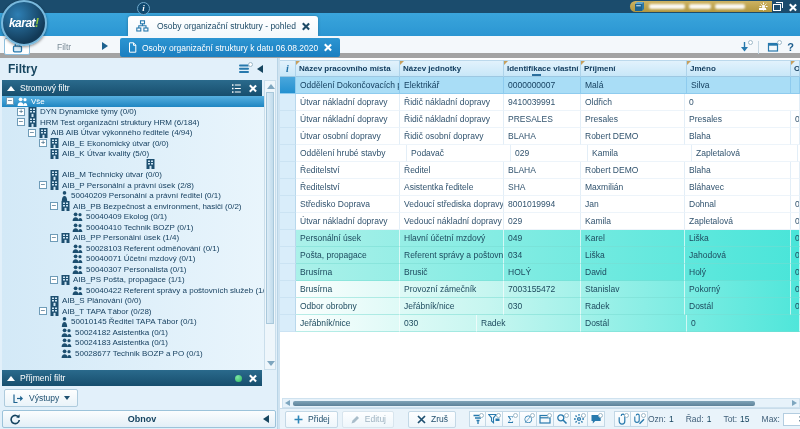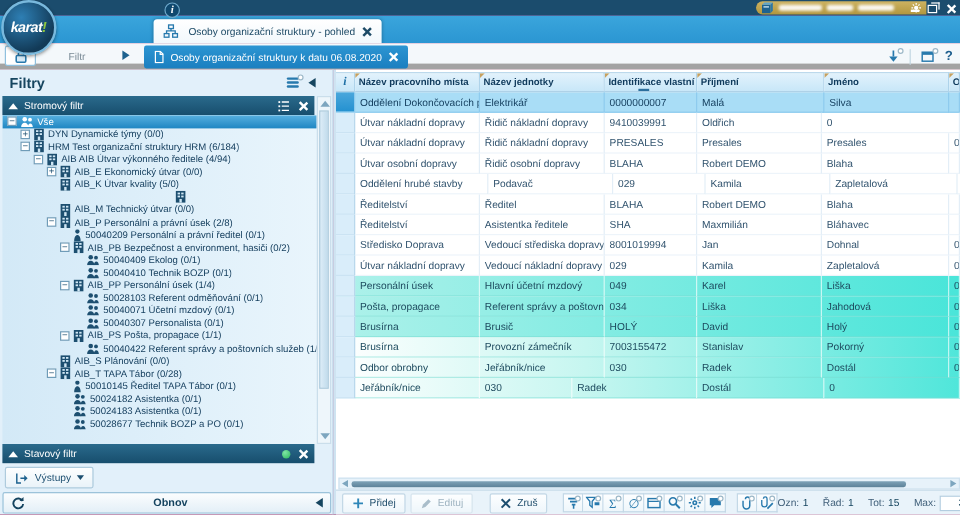--- a/index.html
+++ b/index.html
@@ -603,21 +603,21 @@
           <span class="tlabel">50028677 Technik BOZP a PO (0/1)</span>
         </div>
       </div>
     <div class="vsb">
       <span class="arr up"></span>
       <span class="thumb"></span>
       <span class="arr dn"></span>
     </div>
     <div class="sechdr" style="top:312px;">
       <span class="collarr"></span>
-      <span>Stavový filtr</span>
+      <span>Příjmení filtr</span>
       <span class="hdrright">
         <span class="greendot"></span>
         <span class="xico white"></span>
       </span>
     </div>
     <div class="vystupy">
       <span id="exportic" style="display:inline-flex;">
           <svg width="12" height="11" viewBox="0 0 12 11">
             <path d="M2 1.5v8h3.5" fill="none" stroke="#1d628f" stroke-width="1.2"></path>
             <path d="M5 5.5h4" stroke="#1d628f" stroke-width="1.2"></path>

